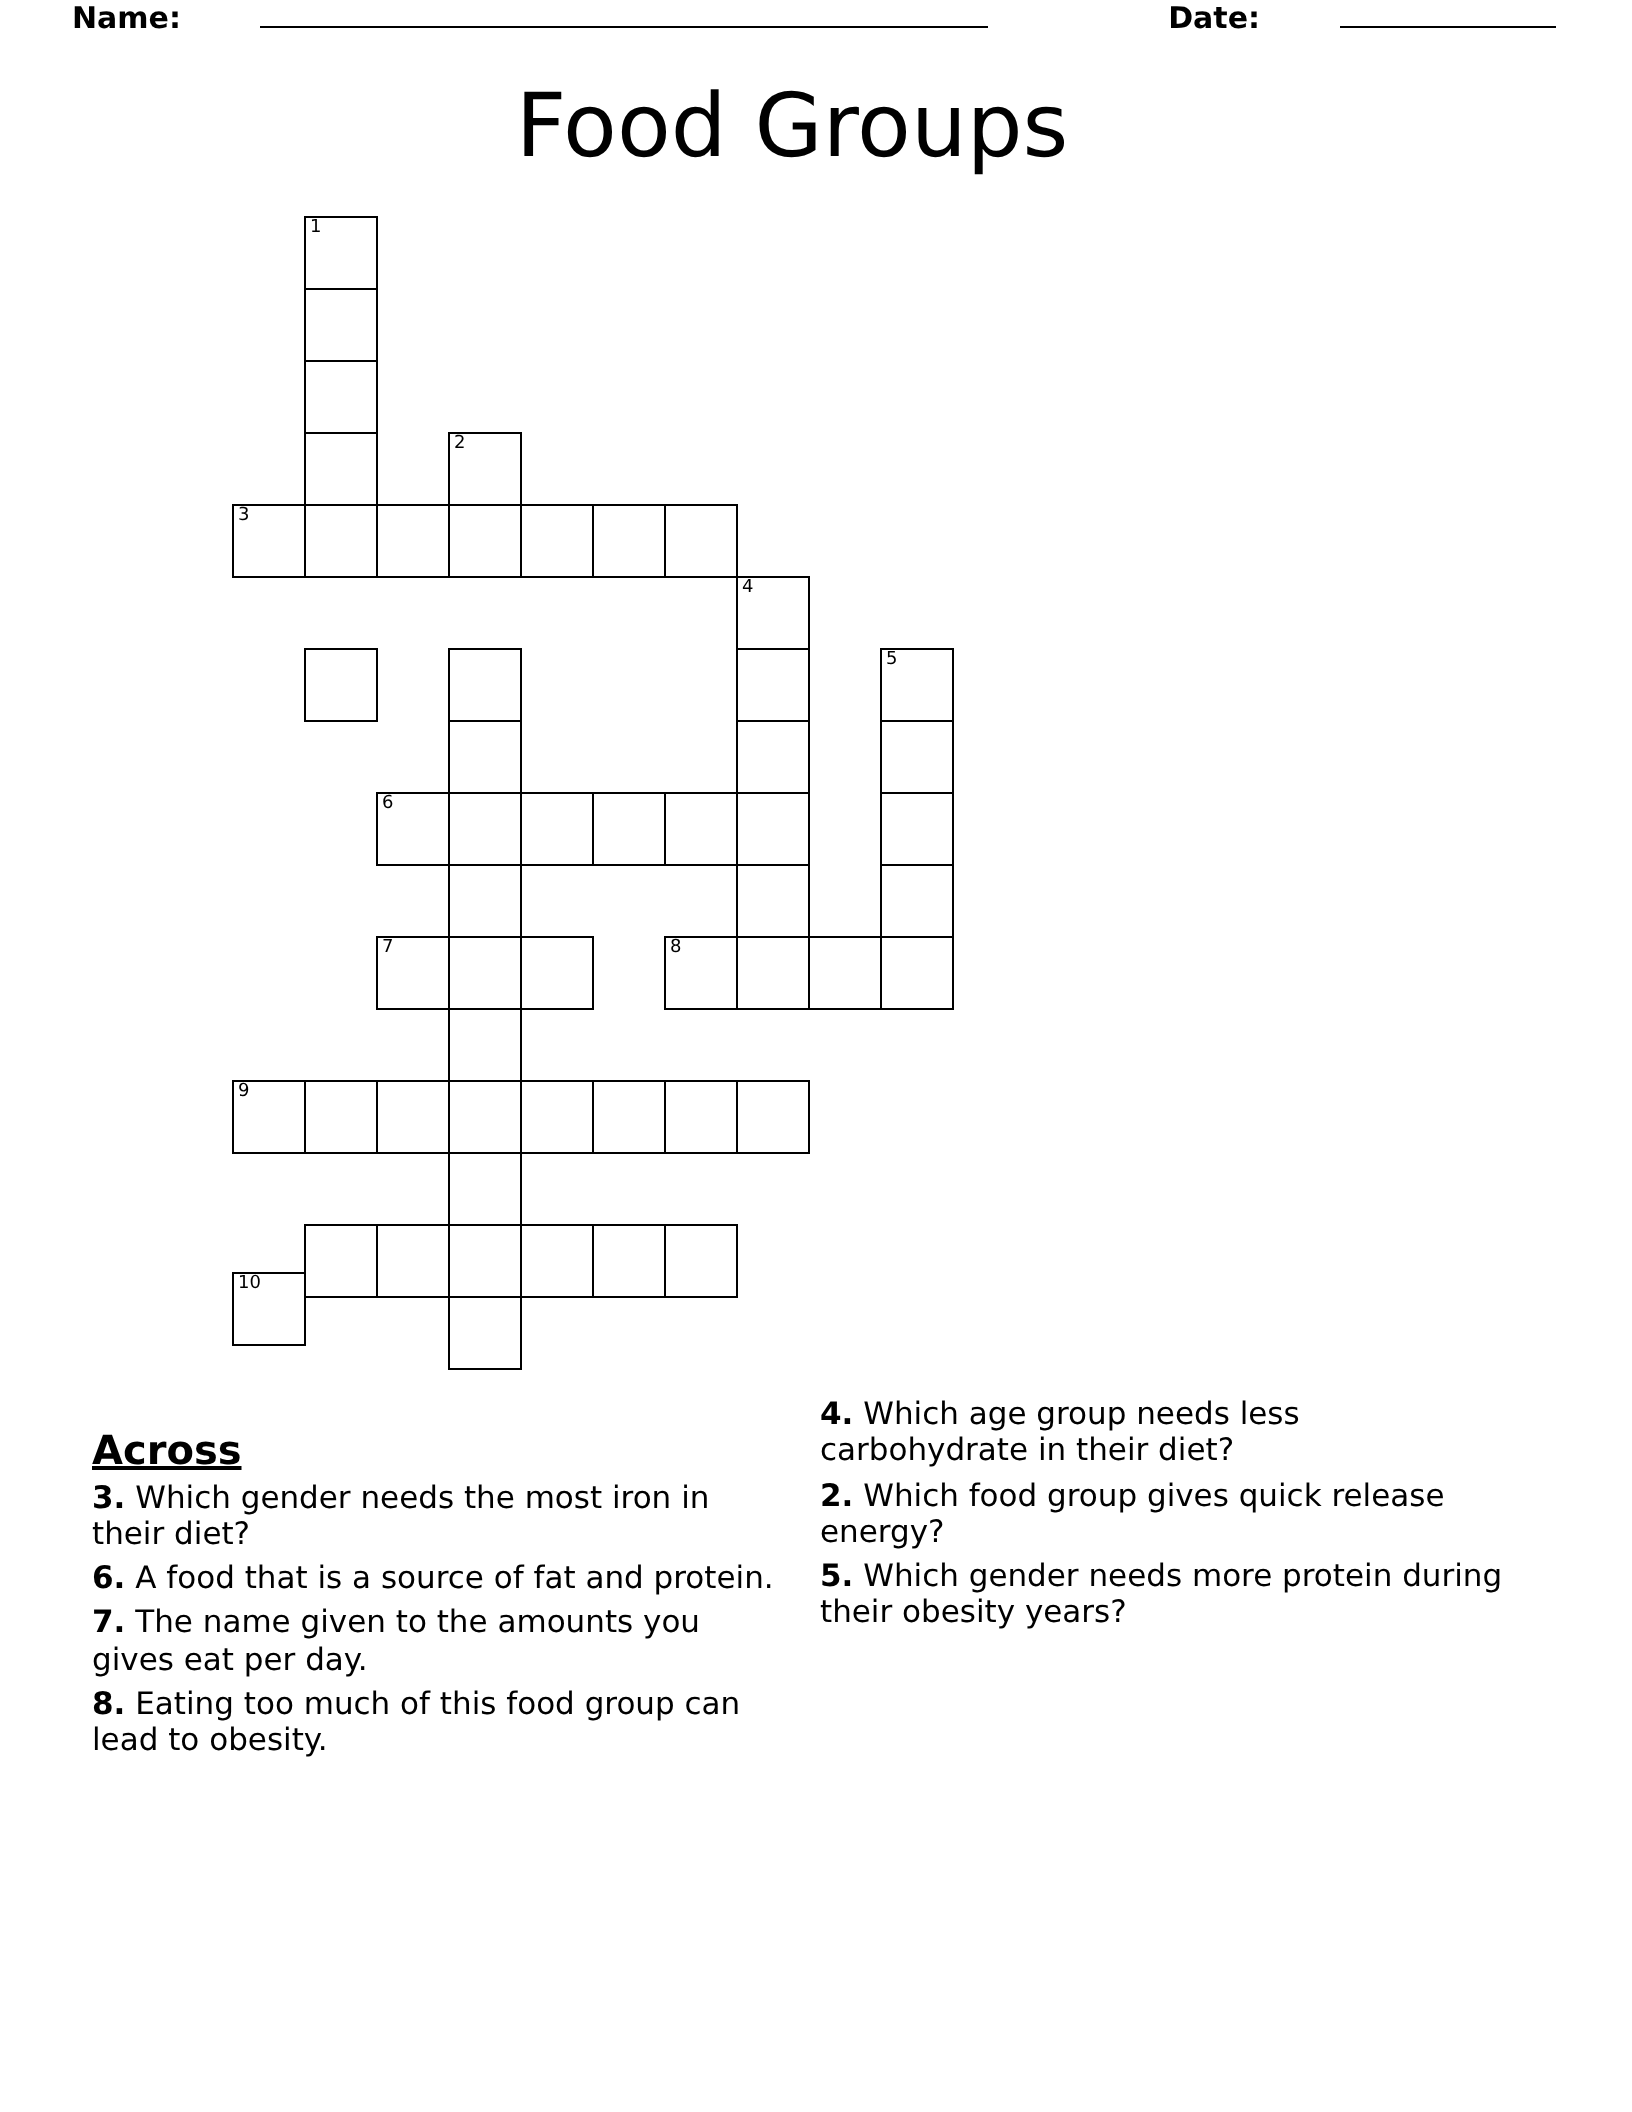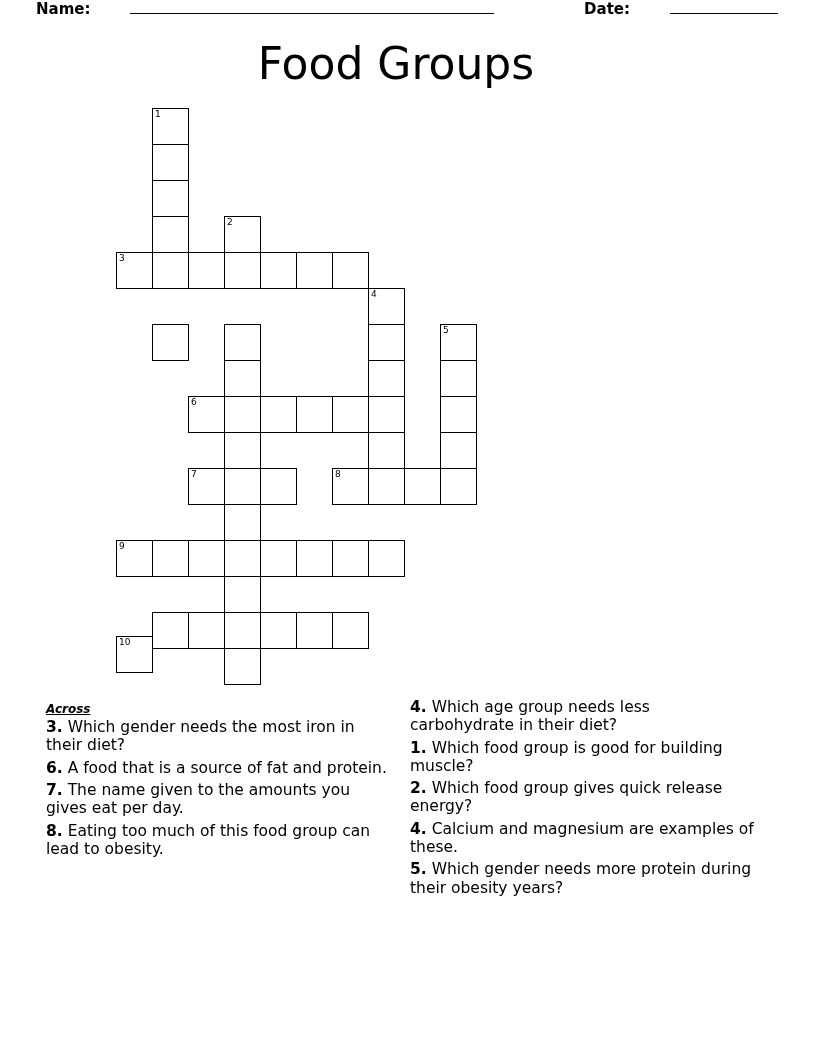--- a/index.html
+++ b/index.html
@@ -97,23 +97,22 @@
     position: absolute;
     top: 0;
     width: 344px;
   }
   .clue-col.left { left: 0px; }
   .clue-col.right { left: 364px; }
 
   .clue-heading {
     font-weight: bold;
     text-decoration: underline;
-    font-size: 12px;
-    margin: 4px 0 2px 0;
-    font-style: italic;
+    font-size: 20px;
+    margin: 16px 0 2px 0;
   }
   .clue-item {
     margin: 0 0 4px 0;
   }
   .clue-item .cnum {
     font-weight: bold;
   }
 </style>
 </head>
 <body>
@@ -226,29 +225,21 @@
       <span>Eating too much of this food group can lead to obesity.</span>
     </div>
   </div>
 
   <div class="clue-col right">
     <div class="clue-item">
       <span class="cnum">4.</span>
       <span>Which age group needs less carbohydrate in their diet?</span>
     </div>
     <div class="clue-item">
-      <span class="cnum">1.</span>
-      <span>Which food group is good for building muscle?</span>
-    </div>
-    <div class="clue-item">
       <span class="cnum">2.</span>
       <span>Which food group gives quick release energy?</span>
     </div>
     <div class="clue-item">
-      <span class="cnum">4.</span>
-      <span>Calcium and magnesium are examples of these.</span>
-    </div>
-    <div class="clue-item">
       <span class="cnum">5.</span>
       <span>Which gender needs more protein during their obesity years?</span>
     </div>
   </div>
 </div>
 
 </body></html>

